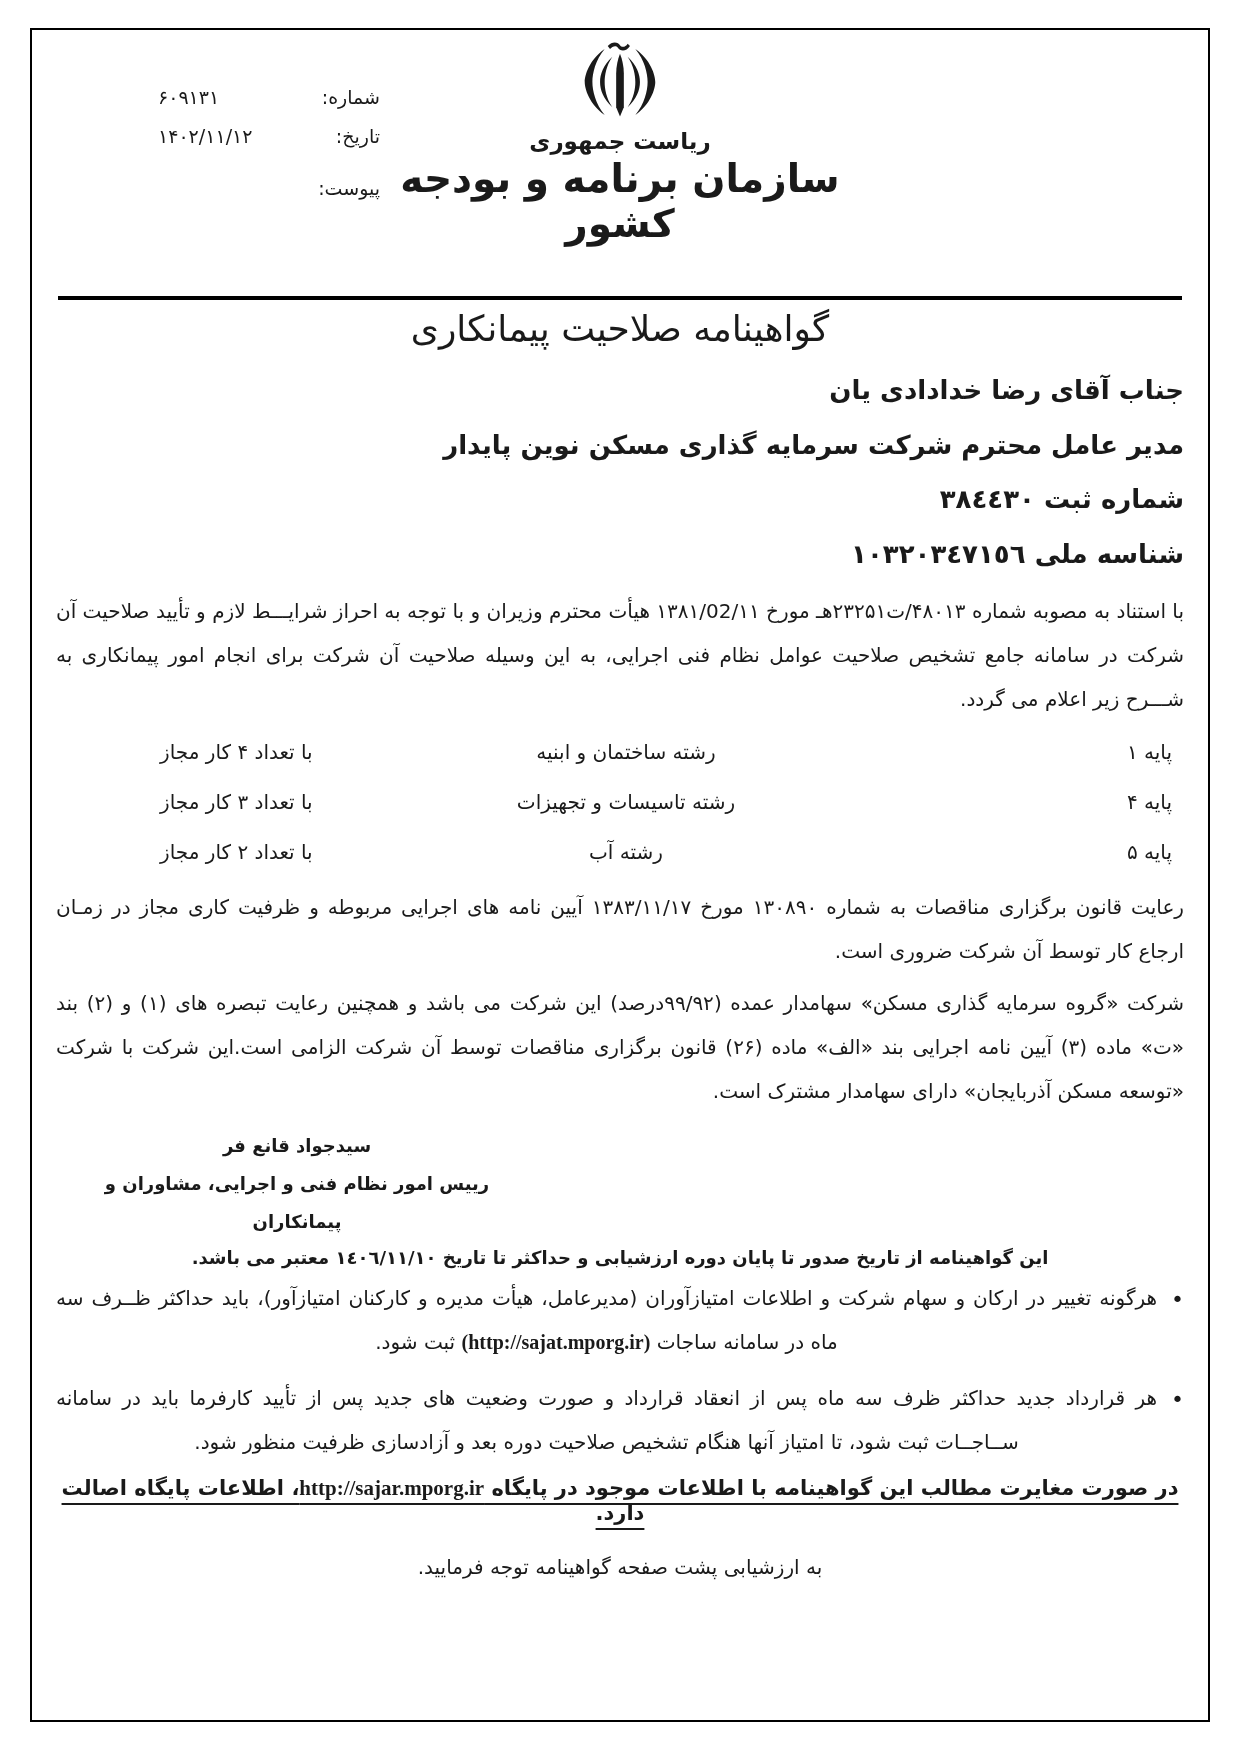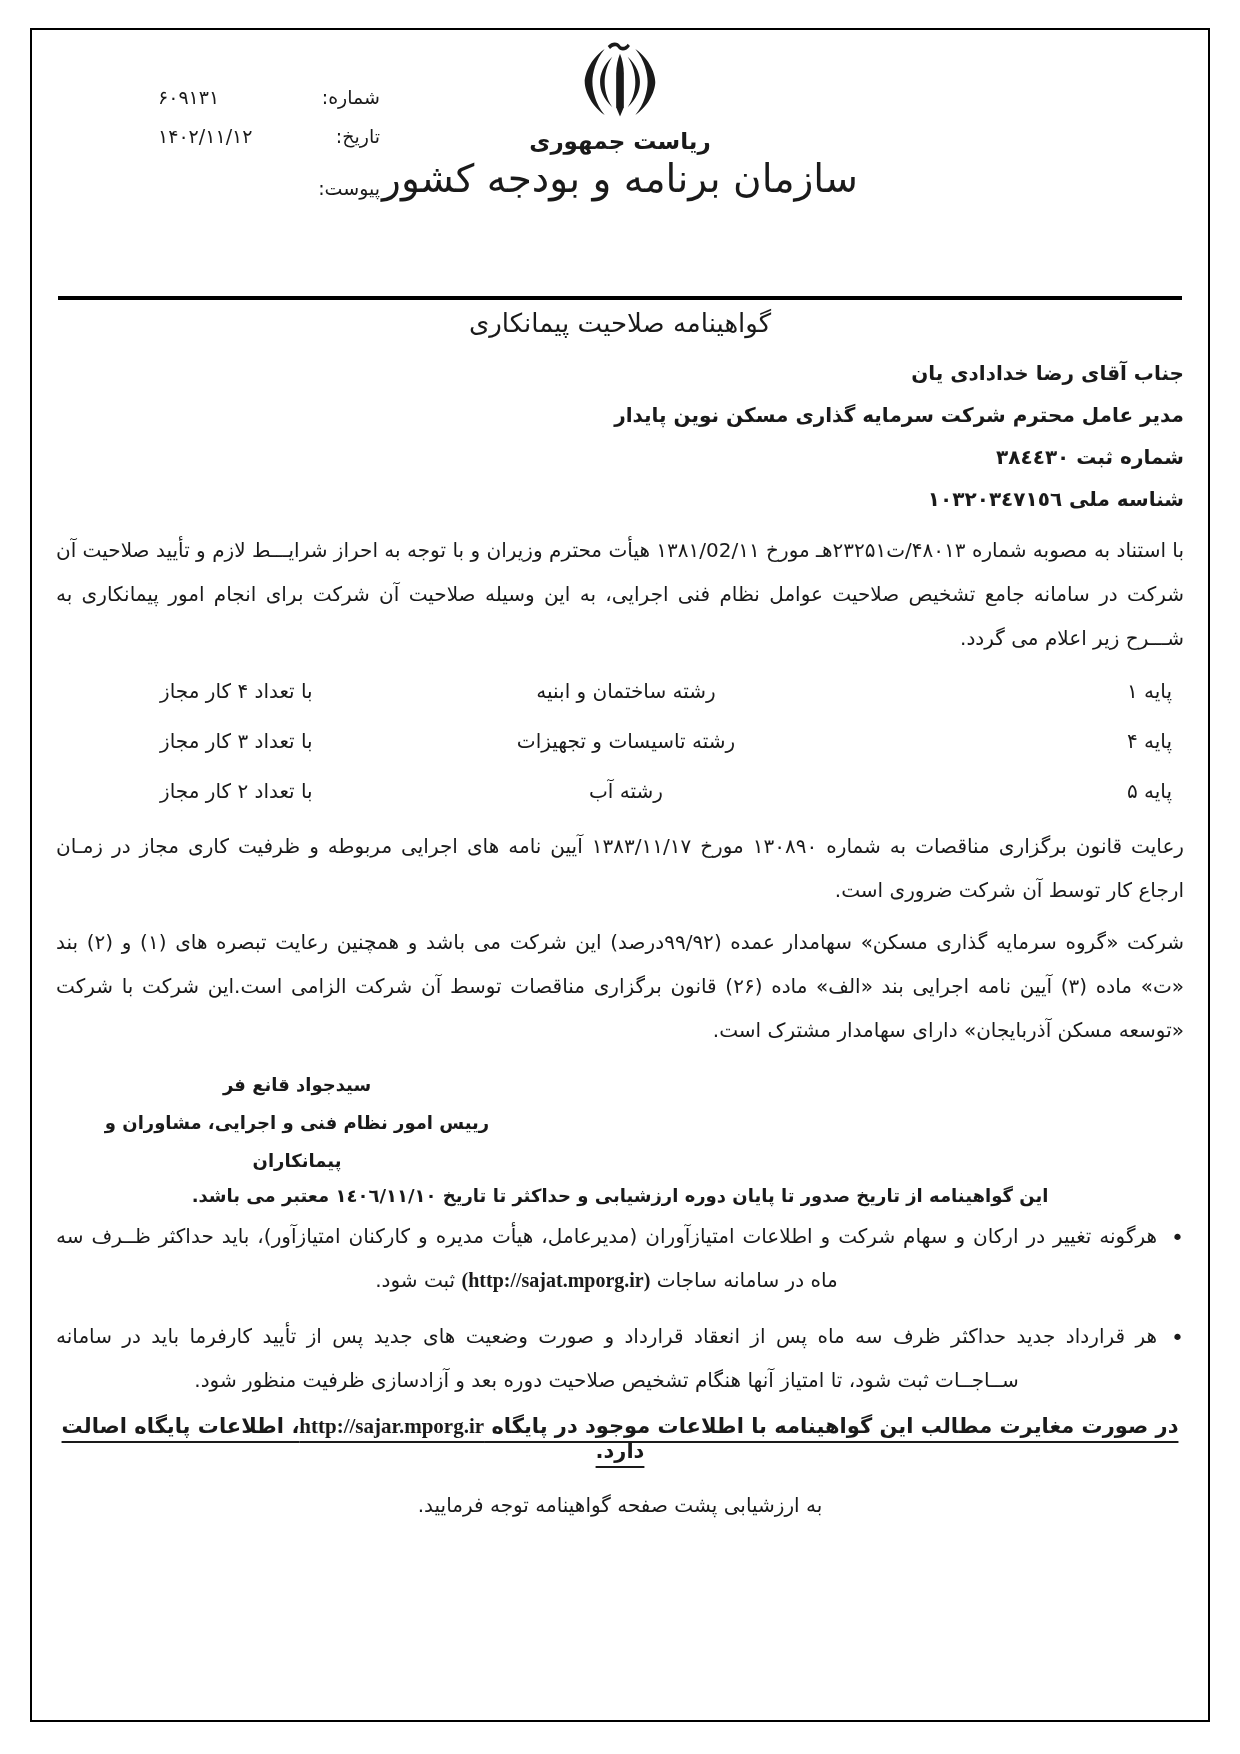--- a/index.html
+++ b/index.html
@@ -29,26 +29,26 @@
   .frow { display:flex; justify-content:space-between; margin-bottom:17px; padding-left:30px; }
   .frow.attach { margin-top:30px; }
   .f-label { white-space:nowrap; }
   .f-value { white-space:nowrap; direction:ltr; }
   .logo {
     position:absolute; top:8px; left:50%; transform:translateX(-50%);
     width:560px; text-align:center;
   }
   .emblem { display:block; margin:0 auto; }
   .logo-l1 { font-size:23px; font-weight:bold; margin-top:2px; letter-spacing:1px; }
-  .logo-l2 { font-size:39px; font-weight:normal; margin-top:2px; }
+  .logo-l2 { font-size:39px; font-weight:bold; margin-top:2px; }
   
   .sep { border:none; border-top:4px solid #000; margin:0 2px; }
-  .title { text-align:center; font-size:26px; font-weight:400; margin:8px 0 6px; }
+  .title { text-align:center; font-size:36px; font-weight:400; margin:8px 0 6px; }
   
-  .addr { font-size:20px; font-weight:bold; line-height:2.1; margin-top:14px; }
+  .addr { font-size:26px; font-weight:bold; line-height:2.1; margin-top:14px; }
   
   .para { font-size:20px; line-height:2.2; text-align:justify; margin:8px 0 0; }
   
   .grades { margin-top:6px; }
   .grade { position:relative; height:50px; line-height:50px; font-size:20px; }
   .g-level { position:absolute; right:12px; }
   .g-field { position:absolute; left:12px; right:0; text-align:center; }
   .g-capacity { position:absolute; left:104px; }
   
   .sig {

